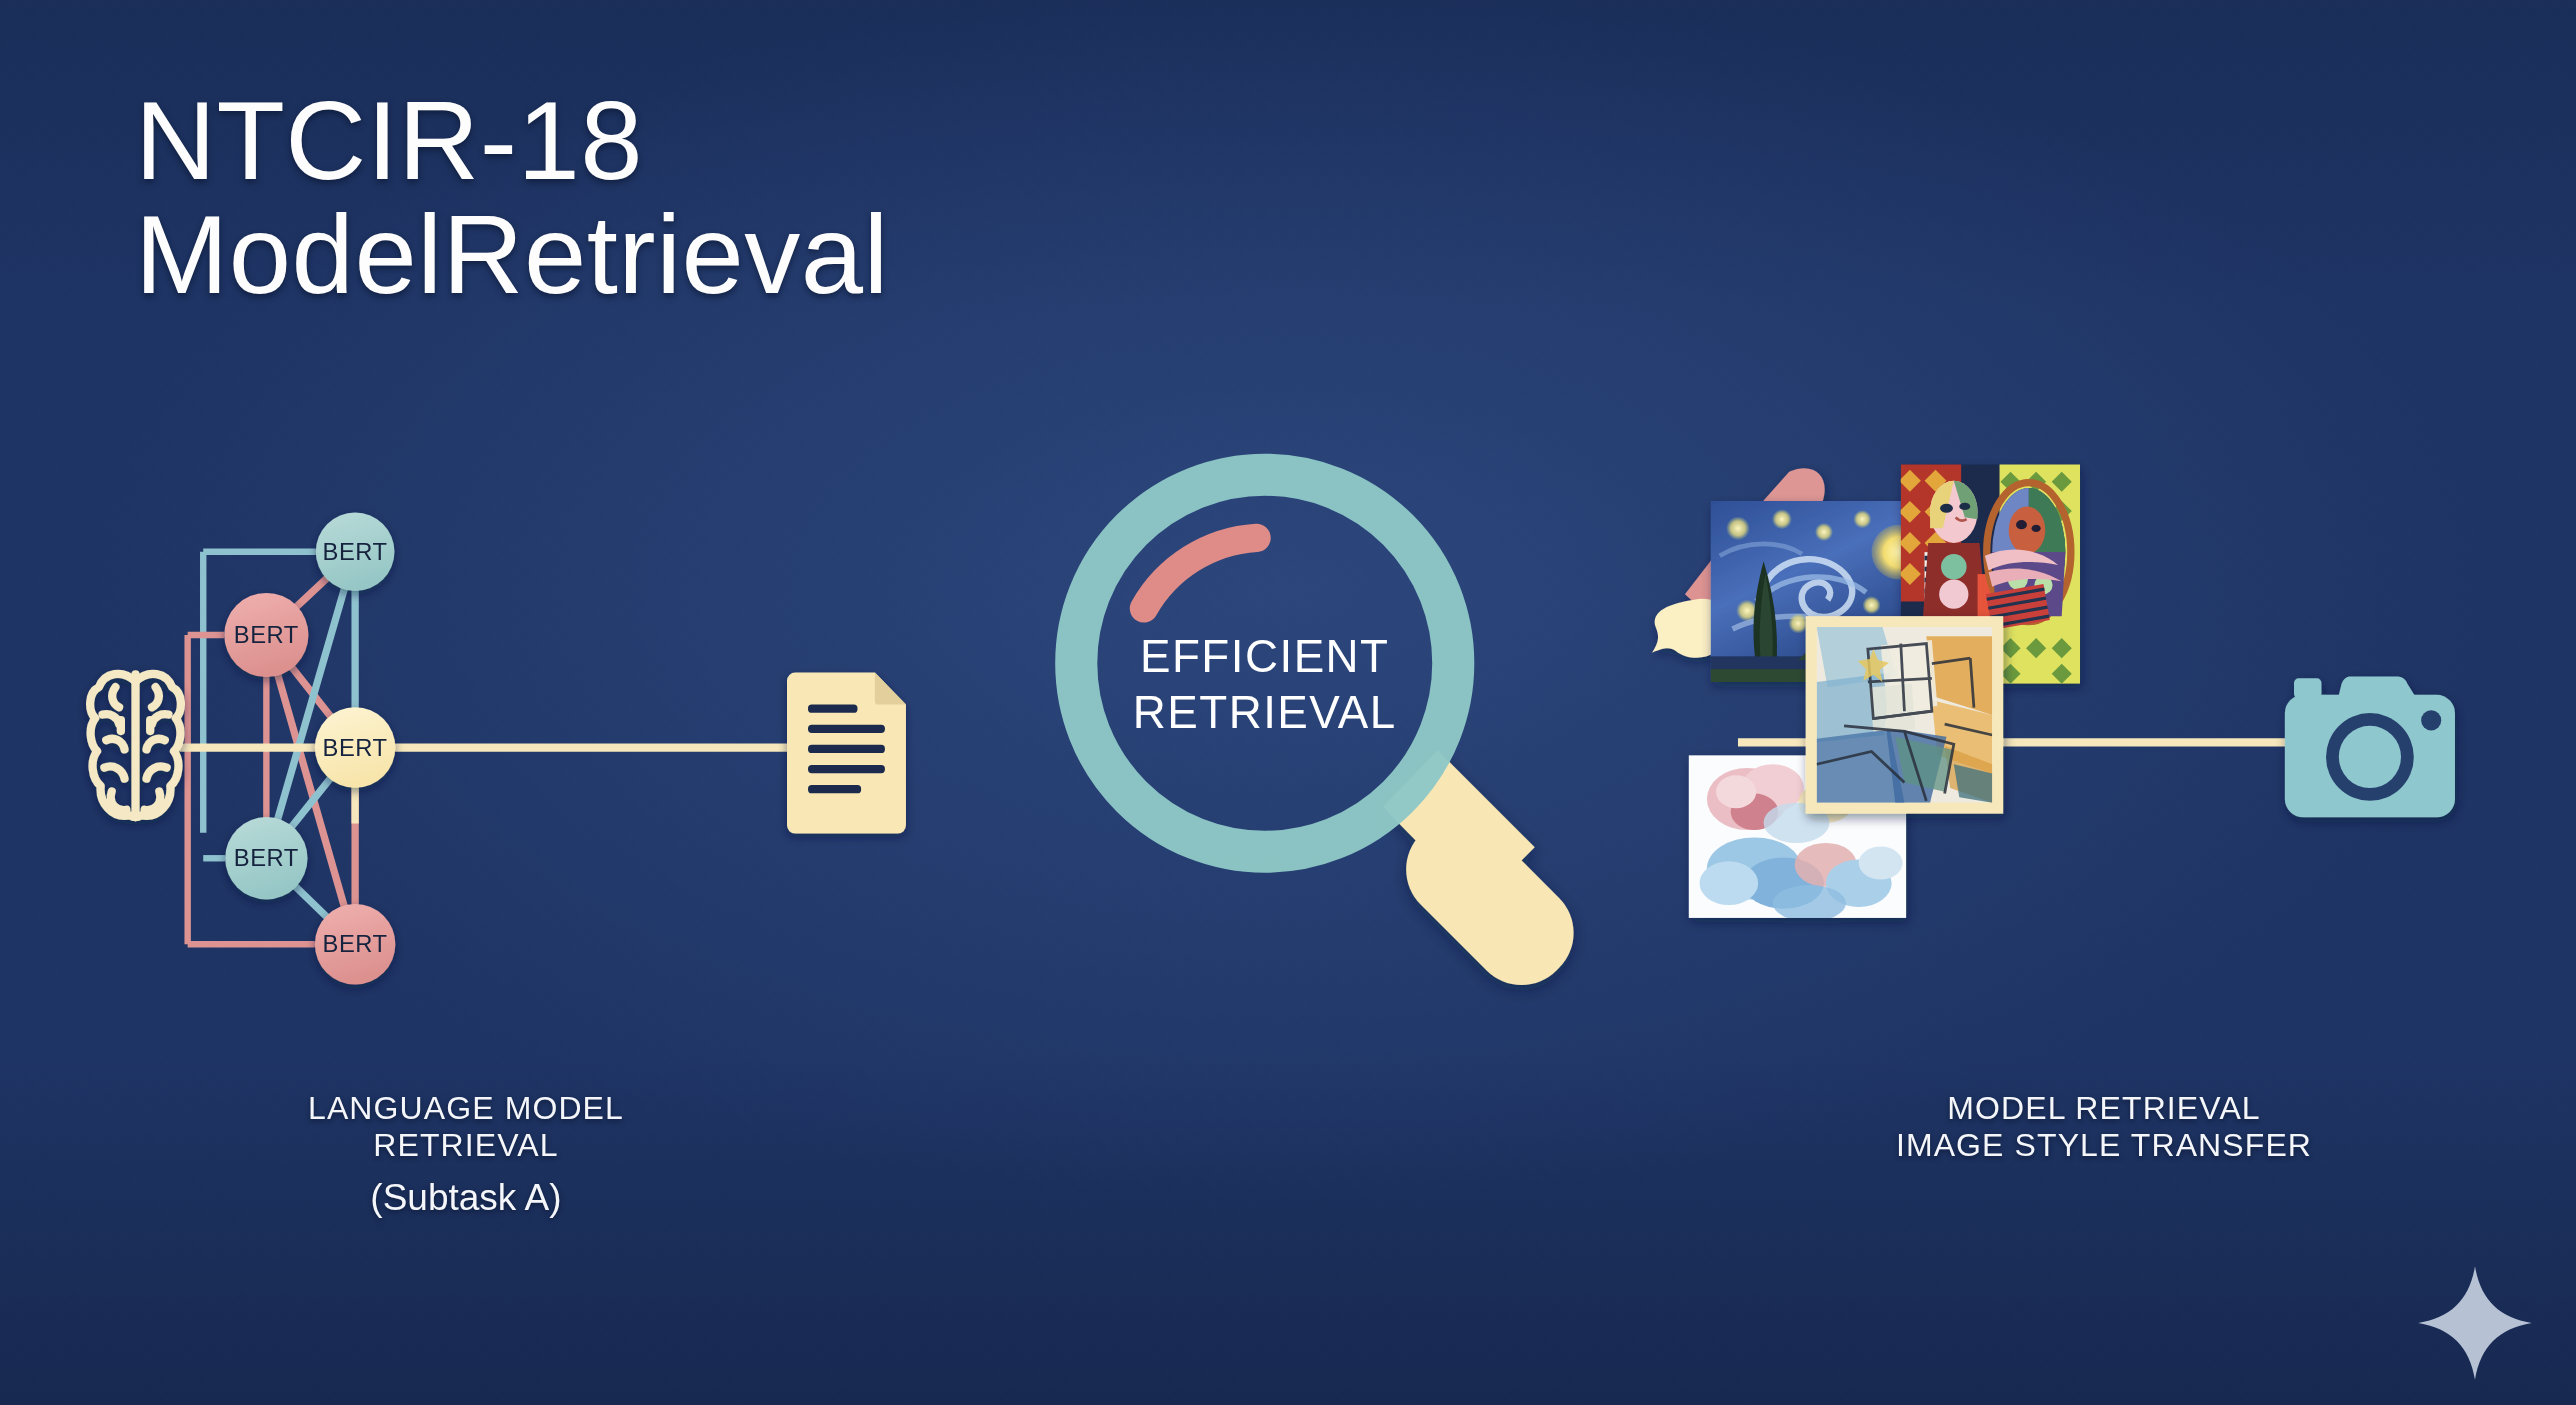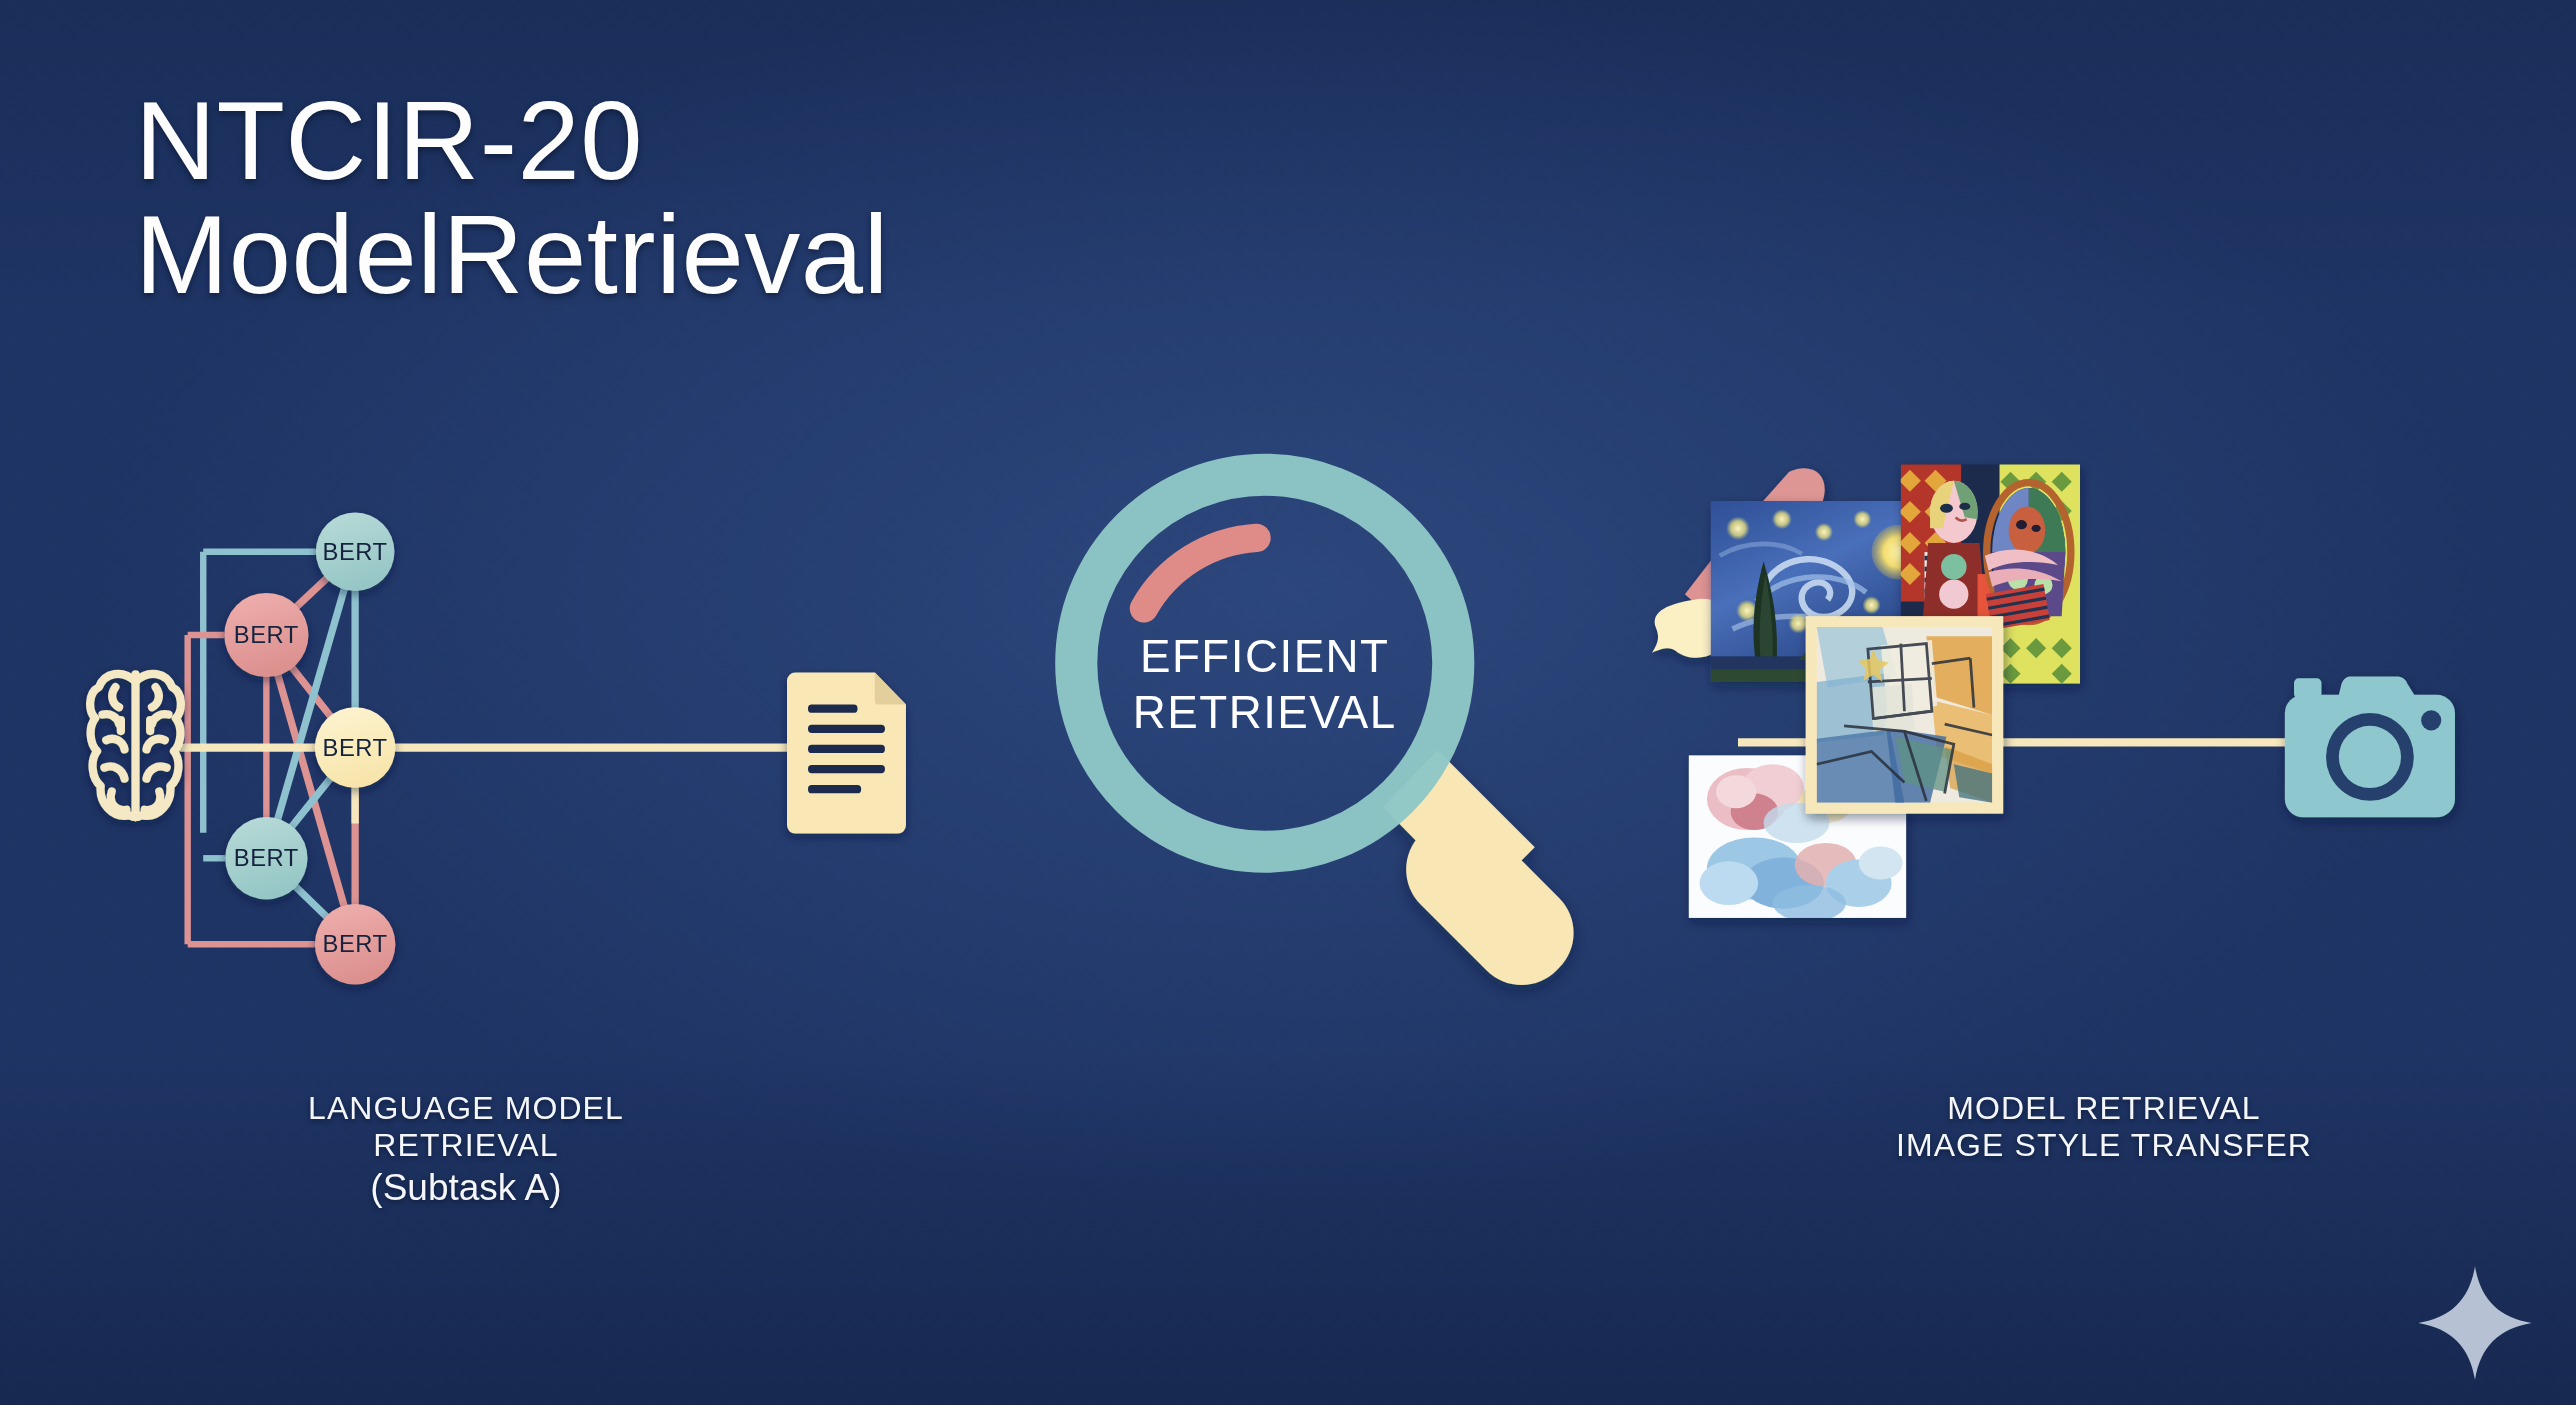--- a/index.html
+++ b/index.html
@@ -67,21 +67,21 @@
   .caption .cap-main {
     font-size: 32px;
     line-height: 1.16;
     letter-spacing: 1.1px;
     font-weight: 400;
   }
   .caption .cap-sub {
     font-size: 37px;
     line-height: 1.3;
     font-weight: 400;
-    margin-top: 0;
+    margin-top: 10px;
   }
   #caption-left  { left: 146px;  top: 1090px; width: 640px; }
   #caption-right { left: 1720px; top: 1090px; width: 768px; }
 
   
   .node-label {
     font-family: "Liberation Sans", sans-serif;
     font-size: 26px;
     font-weight: 400;
     fill: #15233f;
@@ -97,21 +97,21 @@
 </style>
 </head>
 <body>
 
 <div id="stage">
 
   <div id="bg-vignette"></div>
   <div id="bg-texture"></div>
 
   <div id="title-block">
-    <div class="title-line">NTCIR-20</div>
+    <div class="title-line">NTCIR-18</div>
     <div class="title-line">ModelRetrieval</div>
   </div>
 
   <svg class="abs" style="left:0; top:0;" width="1025" height="1098" viewBox="0 0 1120 1200">
 
     <defs>
       <linearGradient id="gTeal" x1="0" y1="0" x2="0.3" y2="1">
         <stop offset="0%" stop-color="#b9dbd8"></stop>
         <stop offset="100%" stop-color="#96c7c6"></stop>
       </linearGradient>

